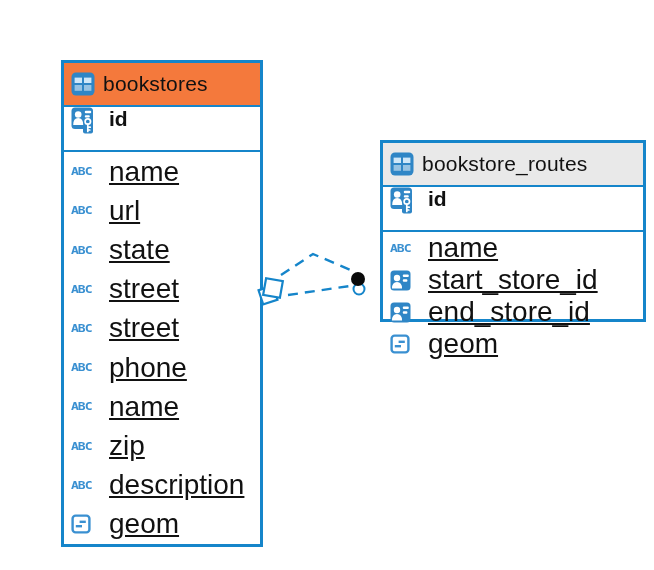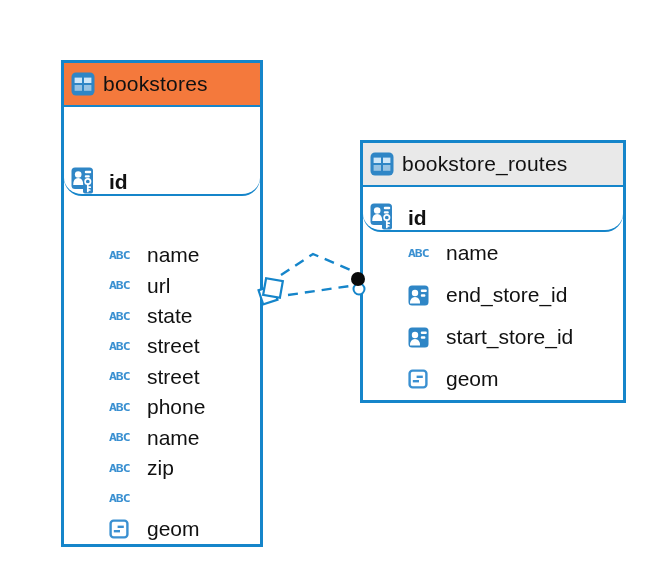--- a/index.html
+++ b/index.html
@@ -1,35 +1,35 @@
 <!DOCTYPE html>
 <html style="--blue: #1585CA; --iconblue: #2F86C6; --abc: #3A90D1; --text: #111111; --marker: #0A0A0A; --bg: #FFFFFF;"><head>
 <meta charset="utf-8">
 <style>
   html,body{margin:0;padding:0;}
   body{font-family:"Liberation Sans","DejaVu Sans",sans-serif;background:#fff;}
   .canvas{position:relative;width:654px;height:570px;background:var(--bg,#fff);overflow:hidden;}
 
   .table{position:absolute;background:#fff;border:3px solid var(--blue);box-sizing:border-box;
          display:flex;flex-direction:column;z-index:1;}
-  #table-0{left:61px;top:60px;width:202px;height:487px;gap:44px;}
-  #table-1{left:360px;top:140px;width:266px;height:263px;}
+  #table-0{left:61px;top:60px;width:202px;height:487px;}
+  #table-1{left:380px;top:140px;width:266px;height:182px;}
 
   .hdr{height:44px;flex:0 0 44px;display:flex;align-items:center;gap:8px;padding-left:7px;
        border-bottom:2px solid var(--blue);box-sizing:border-box;}
   .title{font-size:21px;color:var(--text);letter-spacing:.2px;white-space:nowrap;}
 
-  .pk-row{height:45px;flex:0 0 45px;display:flex;align-items:flex-end;gap:6px;padding-left:7px;
-          border-bottom:2px solid var(--blue);box-sizing:border-box;background:#fff;border-radius:18px;}
+  .pk-row{height:45px;flex:0 0 45px;display:flex;align-items:flex-start;gap:6px;padding-left:7px;
+          border-bottom:2px solid var(--blue);box-sizing:border-box;background:#fff;}
   .pk-name{font-size:21px;font-weight:bold;color:var(--text);}
 
   .rows{flex:1;display:flex;flex-direction:column;}
-  .row{flex:1;display:flex;align-items:center;gap:6px;padding-left:7px;min-height:0;margin-left:38px;}
+  .row{flex:1;display:flex;align-items:center;gap:6px;padding-left:7px;min-height:0;}
   .ic{width:32px;flex:0 0 32px;display:flex;align-items:center;justify-content:flex-start;}
-  .cname{font-size:21px;color:var(--text);white-space:nowrap;}
+  .cname{font-size:28px;color:var(--text);white-space:nowrap;text-decoration:underline;}
 
   .abc{font-family:"DejaVu Sans Mono","Liberation Mono",monospace;font-weight:bold;
        font-size:13px;color:var(--abc);letter-spacing:-1px;transform:scaleY(.85);display:inline-block;}
 
   .svg-blue{fill:var(--iconblue);}
   .svg-white{fill:#fff;}
   .stroke-white{stroke:#fff;stroke-width:1.7;fill:none;stroke-linecap:round;}
   .cell-top{fill:#CFE7F8;}
   .cell-bot{fill:rgba(255,255,255,0.5);}
   .geom-box{fill:#fff;stroke:var(--abc);stroke-width:2.4;}
@@ -127,20 +127,21 @@
       <span class="abc">ABC</span>
 
     </span>
     <span class="cname">zip</span>
   </div>
         <div class="row">
     <span class="ic">
       <span class="abc">ABC</span>
 
     </span>
+    <span class="cname">description</span>
   </div>
         <div class="row">
     <span class="ic">
 
       <svg width="20" height="20" viewBox="0 0 20 20">
         <rect class="geom-box" x="1.6" y="1.6" width="16.8" height="16.8" rx="3"></rect>
         <rect class="geom-dash" x="8.6" y="6.6" width="6.2" height="2.4"></rect>
         <rect class="geom-dash" x="4.8" y="11" width="6.2" height="2.4"></rect>
       </svg>
     </span>
@@ -188,35 +189,35 @@
 
       <svg width="21" height="21" viewBox="0 0 21 21">
         <rect class="svg-blue" x="0.5" y="0.5" width="20" height="20" rx="3.5"></rect>
         <circle class="svg-white" cx="7" cy="8" r="3.2"></circle>
         <path class="svg-white" d="M2 18.5 q0 -6.5 5 -6.5 q5 0 5 6.5 z"></path>
         <rect class="svg-white" x="12.8" y="4.6" width="6" height="2.5" rx="1"></rect>
         <rect class="svg-white" x="12.8" y="9.2" width="4.6" height="2.5" rx="1"></rect>
       </svg>
 
     </span>
-    <span class="cname">end_store_id</span>
+    <span class="cname">start_store_id</span>
   </div>
         <div class="row">
     <span class="ic">
 
       <svg width="21" height="21" viewBox="0 0 21 21">
         <rect class="svg-blue" x="0.5" y="0.5" width="20" height="20" rx="3.5"></rect>
         <circle class="svg-white" cx="7" cy="8" r="3.2"></circle>
         <path class="svg-white" d="M2 18.5 q0 -6.5 5 -6.5 q5 0 5 6.5 z"></path>
         <rect class="svg-white" x="12.8" y="4.6" width="6" height="2.5" rx="1"></rect>
         <rect class="svg-white" x="12.8" y="9.2" width="4.6" height="2.5" rx="1"></rect>
       </svg>
 
     </span>
-    <span class="cname">start_store_id</span>
+    <span class="cname">end_store_id</span>
   </div>
         <div class="row">
     <span class="ic">
 
       <svg width="20" height="20" viewBox="0 0 20 20">
         <rect class="geom-box" x="1.6" y="1.6" width="16.8" height="16.8" rx="3"></rect>
         <rect class="geom-dash" x="8.6" y="6.6" width="6.2" height="2.4"></rect>
         <rect class="geom-dash" x="4.8" y="11" width="6.2" height="2.4"></rect>
       </svg>
     </span>

